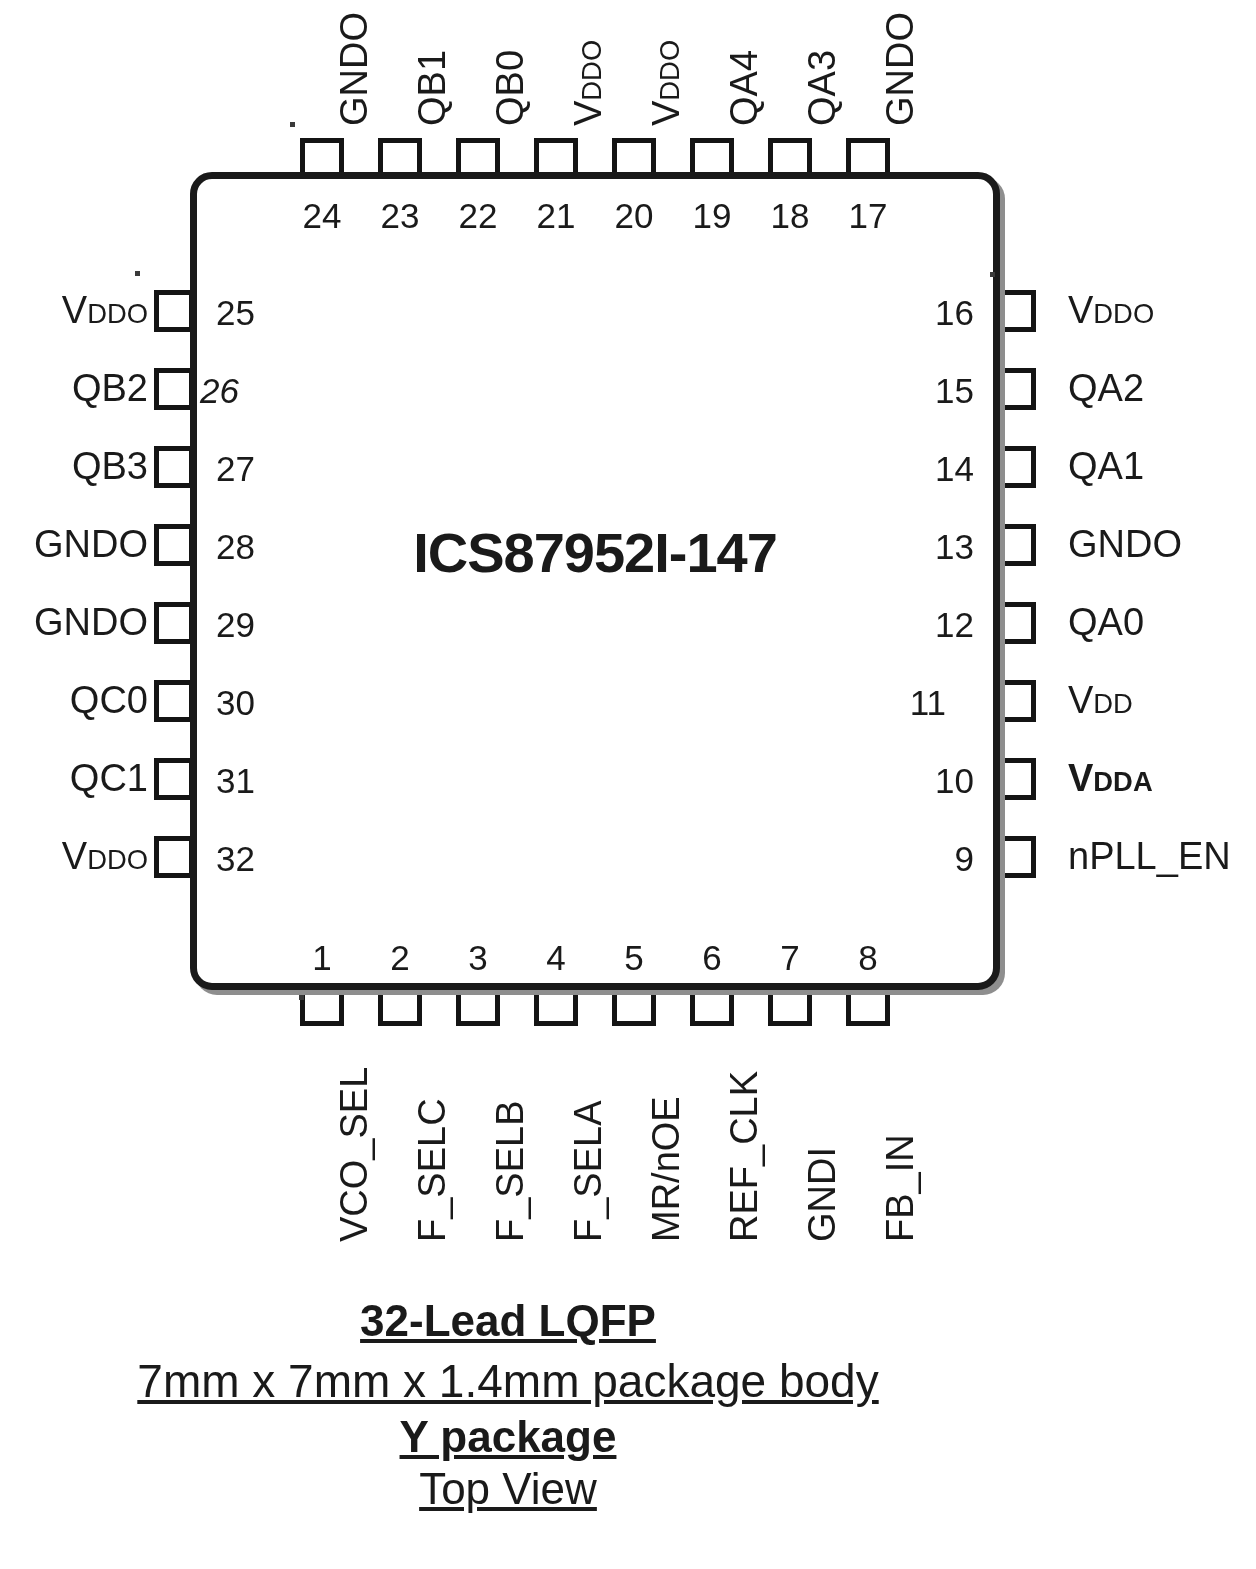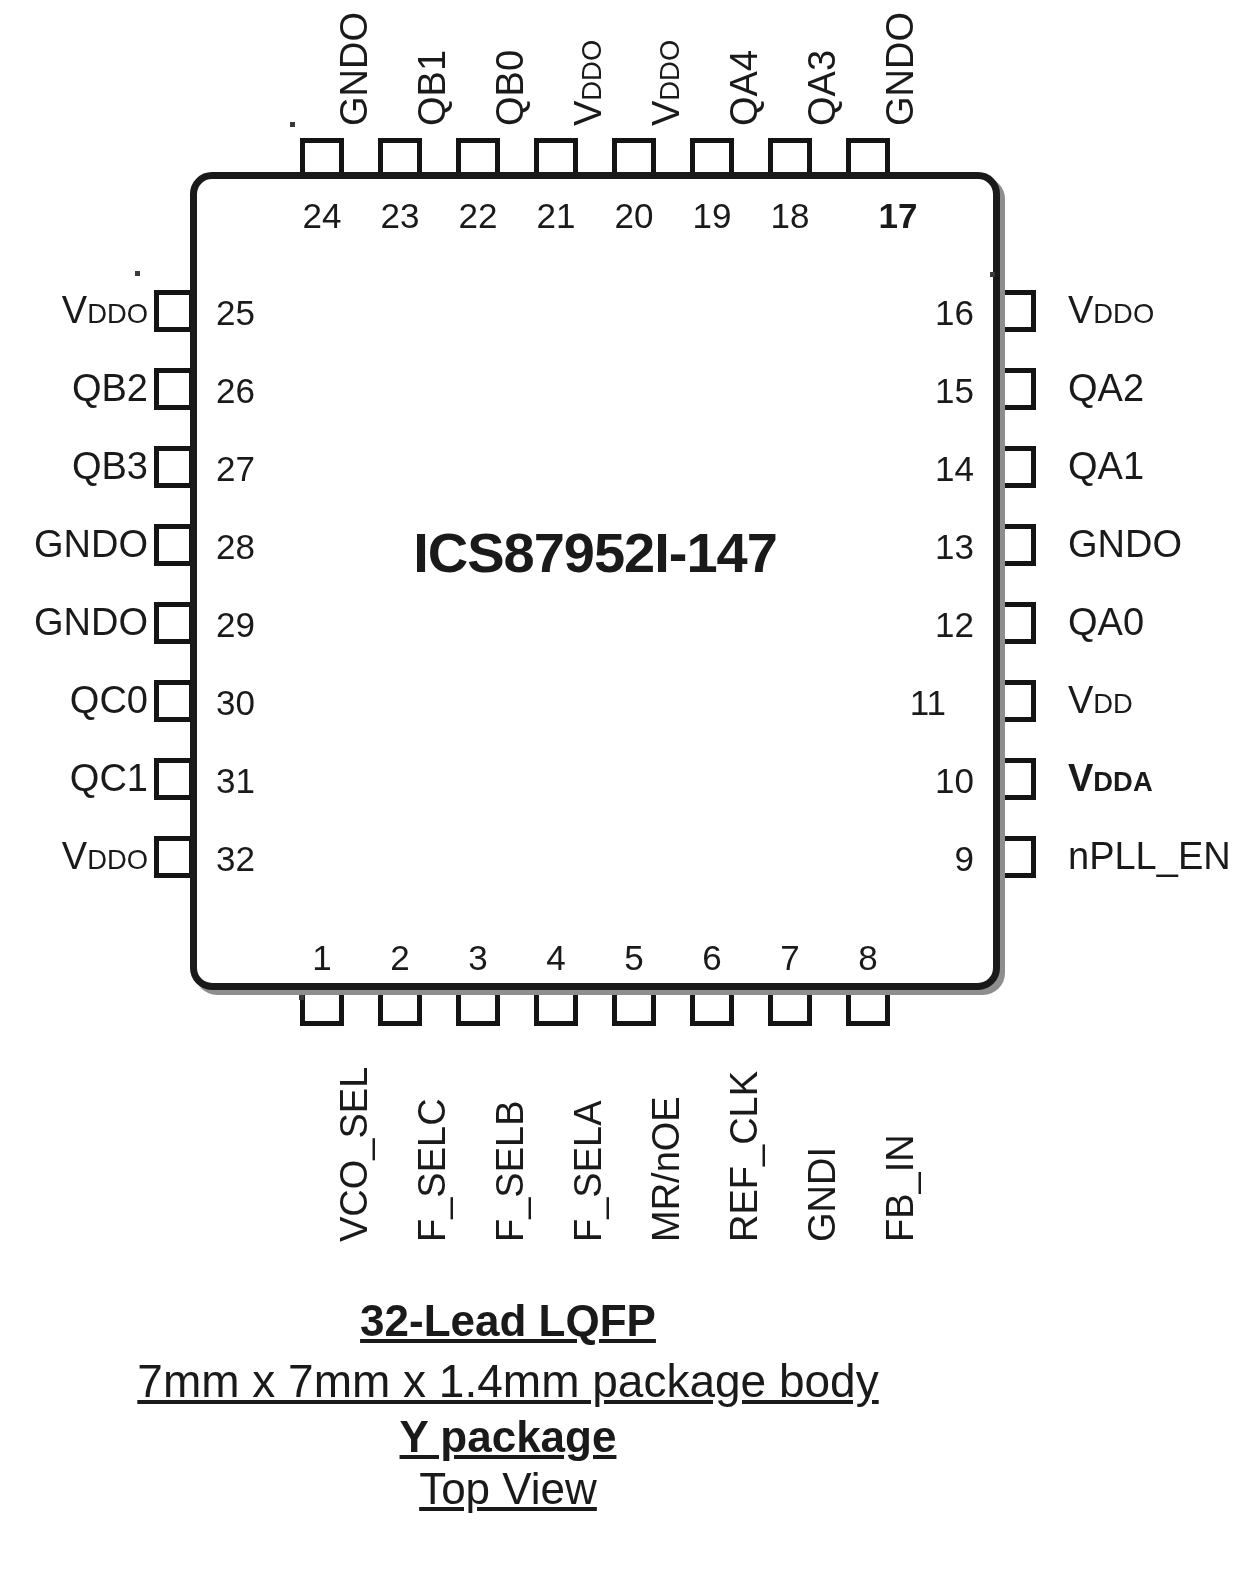--- a/index.html
+++ b/index.html
@@ -188,21 +188,21 @@
       <div class="pad top" style="left: 612px; top: 138px;"></div>
       <div class="pin-num top" style="left: 604px; top: 196px;">20</div>
       <div class="vlabel" style="left: 647px; top: 126px;">V<span class="sub">DDO</span></div>
       <div class="pad top" style="left: 690px; top: 138px;"></div>
       <div class="pin-num top" style="left: 682px; top: 196px;">19</div>
       <div class="vlabel" style="left: 725px; top: 126px;">QA4</div>
       <div class="pad top" style="left: 768px; top: 138px;"></div>
       <div class="pin-num top" style="left: 760px; top: 196px;">18</div>
       <div class="vlabel" style="left: 803px; top: 126px;">QA3</div>
       <div class="pad top" style="left: 846px; top: 138px;"></div>
-      <div class="pin-num top" style="left: 868px; top: 196px; font-weight: bold;">17</div>
+      <div class="pin-num top" style="left: 838px; top: 196px;">17</div>
       <div class="vlabel" style="left: 881px; top: 126px;">GNDO</div>
       <div class="pad bottom" style="left: 300px; top: 986px;"></div>
       <div class="pin-num bottom" style="left: 292px; top: 938px;">1</div>
       <div class="vlabel" style="left: 335px; top: 1242px;">VCO_SEL</div>
       <div class="pad bottom" style="left: 378px; top: 986px;"></div>
       <div class="pin-num bottom" style="left: 370px; top: 938px;">2</div>
       <div class="vlabel" style="left: 413px; top: 1242px;">F_SELC</div>
       <div class="pad bottom" style="left: 456px; top: 986px;"></div>
       <div class="pin-num bottom" style="left: 448px; top: 938px;">3</div>
       <div class="vlabel" style="left: 491px; top: 1242px;">F_SELB</div>
@@ -218,21 +218,21 @@
       <div class="pad bottom" style="left: 768px; top: 986px;"></div>
       <div class="pin-num bottom" style="left: 760px; top: 938px;">7</div>
       <div class="vlabel" style="left: 803px; top: 1242px;">GNDI</div>
       <div class="pad bottom" style="left: 846px; top: 986px;"></div>
       <div class="pin-num bottom" style="left: 838px; top: 938px;">8</div>
       <div class="vlabel" style="left: 881px; top: 1242px;">FB_IN</div>
       <div class="pad left" style="left: 154px; top: 290px;"></div>
       <div class="pin-num left" style="left: 216px; top: 293px;">25</div>
       <div class="side-label left" style="top: 291px;">V<span class="sub">DDO</span></div>
       <div class="pad left" style="left: 154px; top: 368px;"></div>
-      <div class="pin-num left" style="left: 216px; top: 371px;">26</div>
+      <div class="pin-num left" style="left: 200px; top: 371px; font-style: italic;">26</div>
       <div class="side-label left" style="top: 369px;">QB2</div>
       <div class="pad left" style="left: 154px; top: 446px;"></div>
       <div class="pin-num left" style="left: 216px; top: 449px;">27</div>
       <div class="side-label left" style="top: 447px;">QB3</div>
       <div class="pad left" style="left: 154px; top: 524px;"></div>
       <div class="pin-num left" style="left: 216px; top: 527px;">28</div>
       <div class="side-label left" style="top: 525px;">GNDO</div>
       <div class="pad left" style="left: 154px; top: 602px;"></div>
       <div class="pin-num left" style="left: 216px; top: 605px;">29</div>
       <div class="side-label left" style="top: 603px;">GNDO</div>

